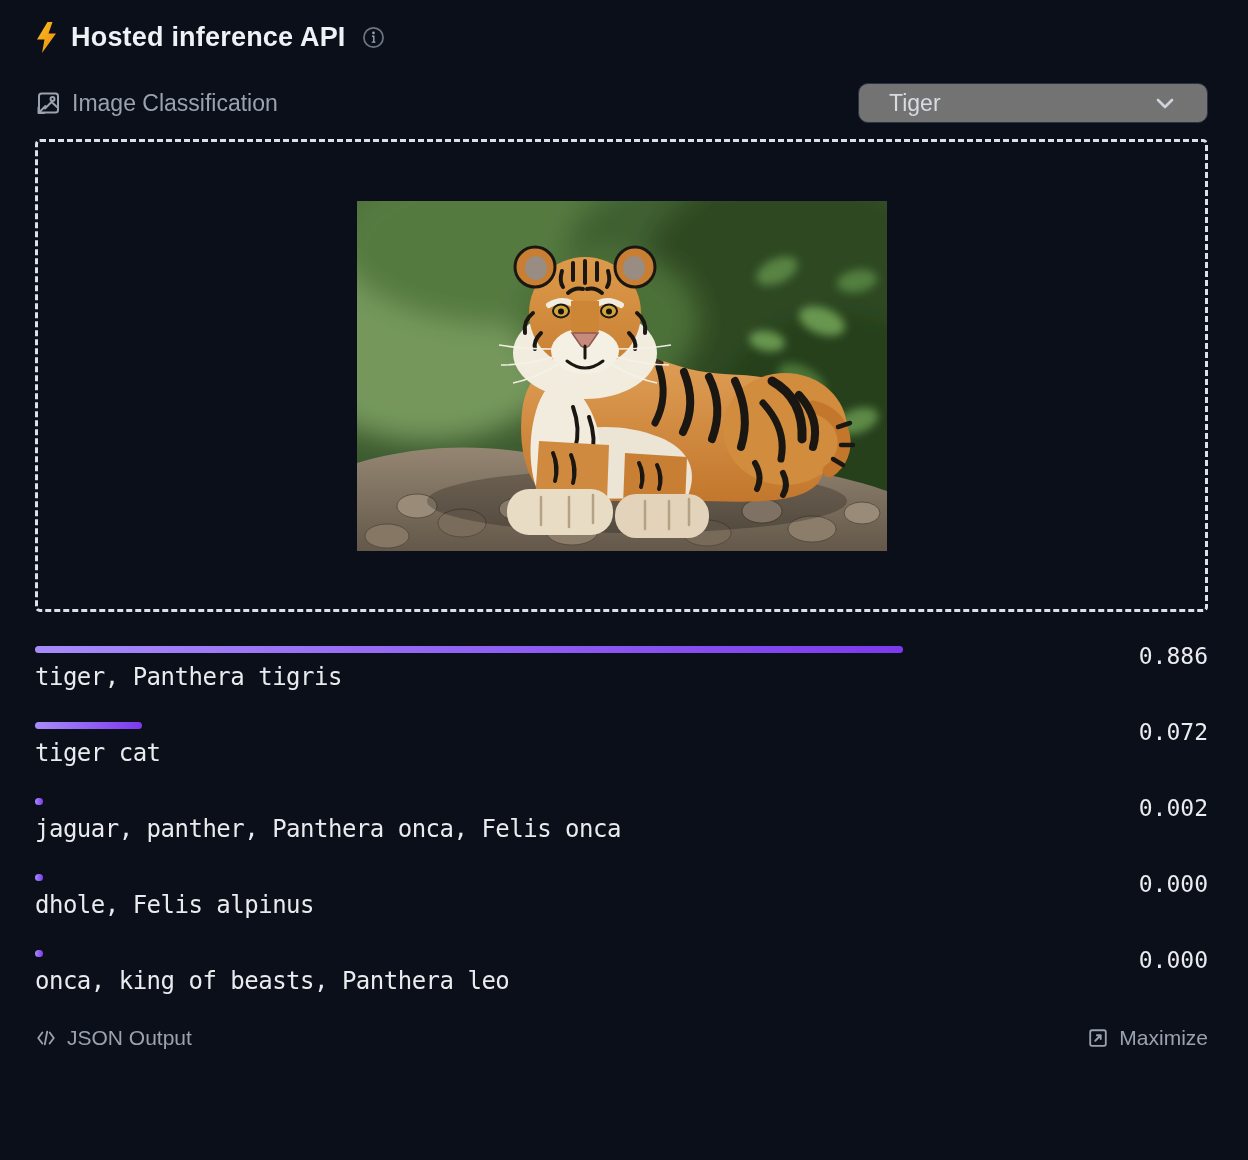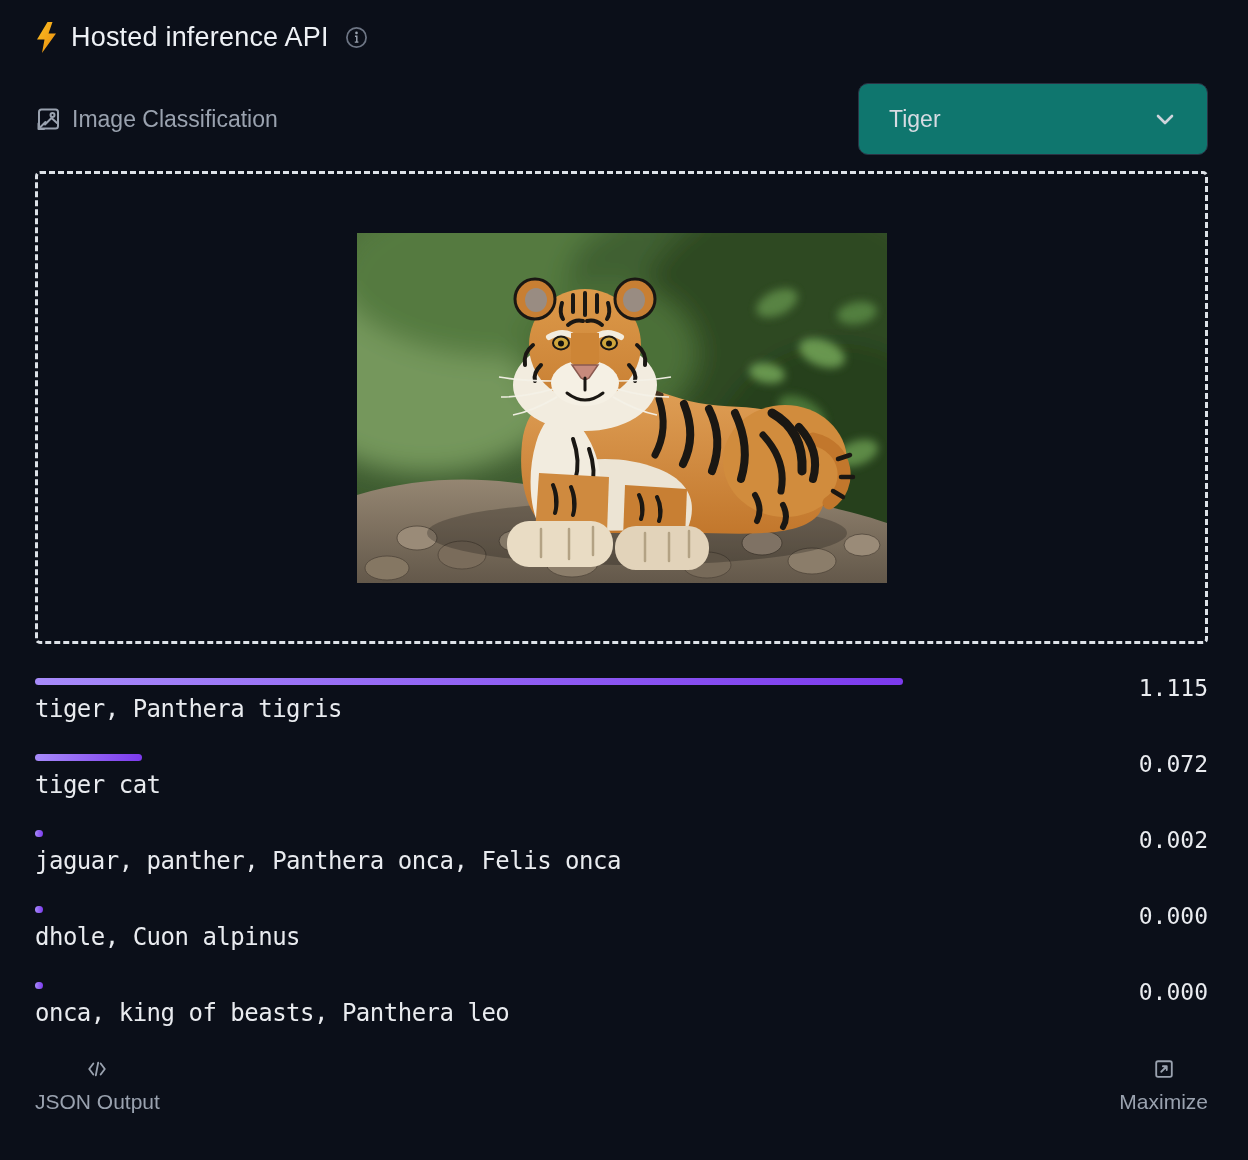--- a/index.html
+++ b/index.html
@@ -7,32 +7,32 @@
   body {
     background: #0b0f19;
     font-family: "Liberation Sans", sans-serif;
     color: #e5e7eb;
   }
   .container { padding: 20px 40px 0 35px; }
 
   
   .header { display: flex; align-items: center; gap: 13px; margin-top: 2px; }
   .bolt-icon { width: 23px; height: 31px; display: block; }
-  .page-title { font-size: 27px; font-weight: 400; color: #eef1f5; letter-spacing: 0.2px; }
+  .page-title { font-size: 27px; font-weight: 700; color: #eef1f5; letter-spacing: 0.2px; }
   .info-icon { width: 23px; height: 23px; margin-left: 3px; cursor: pointer; }
 
   
   .task-row { display: flex; align-items: center; justify-content: space-between; margin-top: 30px; }
   .task-left { display: flex; gap: 11px; color: #9aa2af; }
   .task-label { font-size: 23px; color: #9aa2af; }
   .task-icon { width: 26px; height: 26px; }
   .example-dropdown {
-    width: 350px; height: 72px;
+    width: 350px; height: 40px;
     border: 1px solid #2b3344; border-radius: 10px;
-    background: #0f766e;
+    background: #737373;
     display: flex; align-items: center;
     padding: 0 30px;
     position: relative; cursor: pointer;
   }
   .example-dropdown .value { font-size: 23px; color: #d7dbe2; }
   .chevron-icon { position: absolute; right: 30px; width: 24px; height: 24px; }
 
   
   .dropzone {
     margin-top: 16px;
@@ -61,21 +61,21 @@
   }
   .result-label {
     margin-top: 10px;
     font-family: "DejaVu Sans Mono", monospace;
     font-size: 24px; color: #e9ebef;
     letter-spacing: -0.5px;
   }
 
   
   .footer { display: flex; align-items: center; justify-content: space-between; margin-top: 20px; }
-  .footer-btn { display: flex; align-items: center; gap: 10px; color: #9aa2af; font-size: 21px; cursor: pointer; flex-direction: column; }
+  .footer-btn { display: flex; align-items: center; gap: 10px; color: #9aa2af; font-size: 21px; cursor: pointer; }
   .footer-icon { width: 22px; height: 22px; }
 
   svg .stroke { fill: none; stroke: #9aa2af; stroke-width: 2; stroke-linecap: round; stroke-linejoin: round; }
 </style>
 </head>
 <body>
 
 <div class="container">
 
   <div class="header">
@@ -262,37 +262,37 @@
           <path d="M260,156 q28,8 52,8"></path>
           <path d="M256,164 q24,14 44,18"></path>
       </g>
     </svg>
   </div>
 
 
   <div class="results">
     <div class="result-row">
       <div class="bar" style="width: 868.28px;"></div>
-      <div class="score">1.115</div>
+      <div class="score">0.886</div>
       <div class="result-label">tiger, Panthera tigris</div>
     </div>
     <div class="result-row">
       <div class="bar" style="width: 106.82px;"></div>
       <div class="score">0.072</div>
       <div class="result-label">tiger cat</div>
     </div>
     <div class="result-row">
       <div class="bar" style="width: 0.98px;"></div>
       <div class="score">0.002</div>
       <div class="result-label">jaguar, panther, Panthera onca, Felis onca</div>
     </div>
     <div class="result-row">
       <div class="bar" style="width: 0px;"></div>
       <div class="score">0.000</div>
-      <div class="result-label">dhole, Cuon alpinus</div>
+      <div class="result-label">dhole, Felis alpinus</div>
     </div>
     <div class="result-row">
       <div class="bar" style="width: 0px;"></div>
       <div class="score">0.000</div>
       <div class="result-label">onca, king of beasts, Panthera leo</div>
     </div>
   </div>
 
   <div class="footer">
     <div class="footer-btn">

